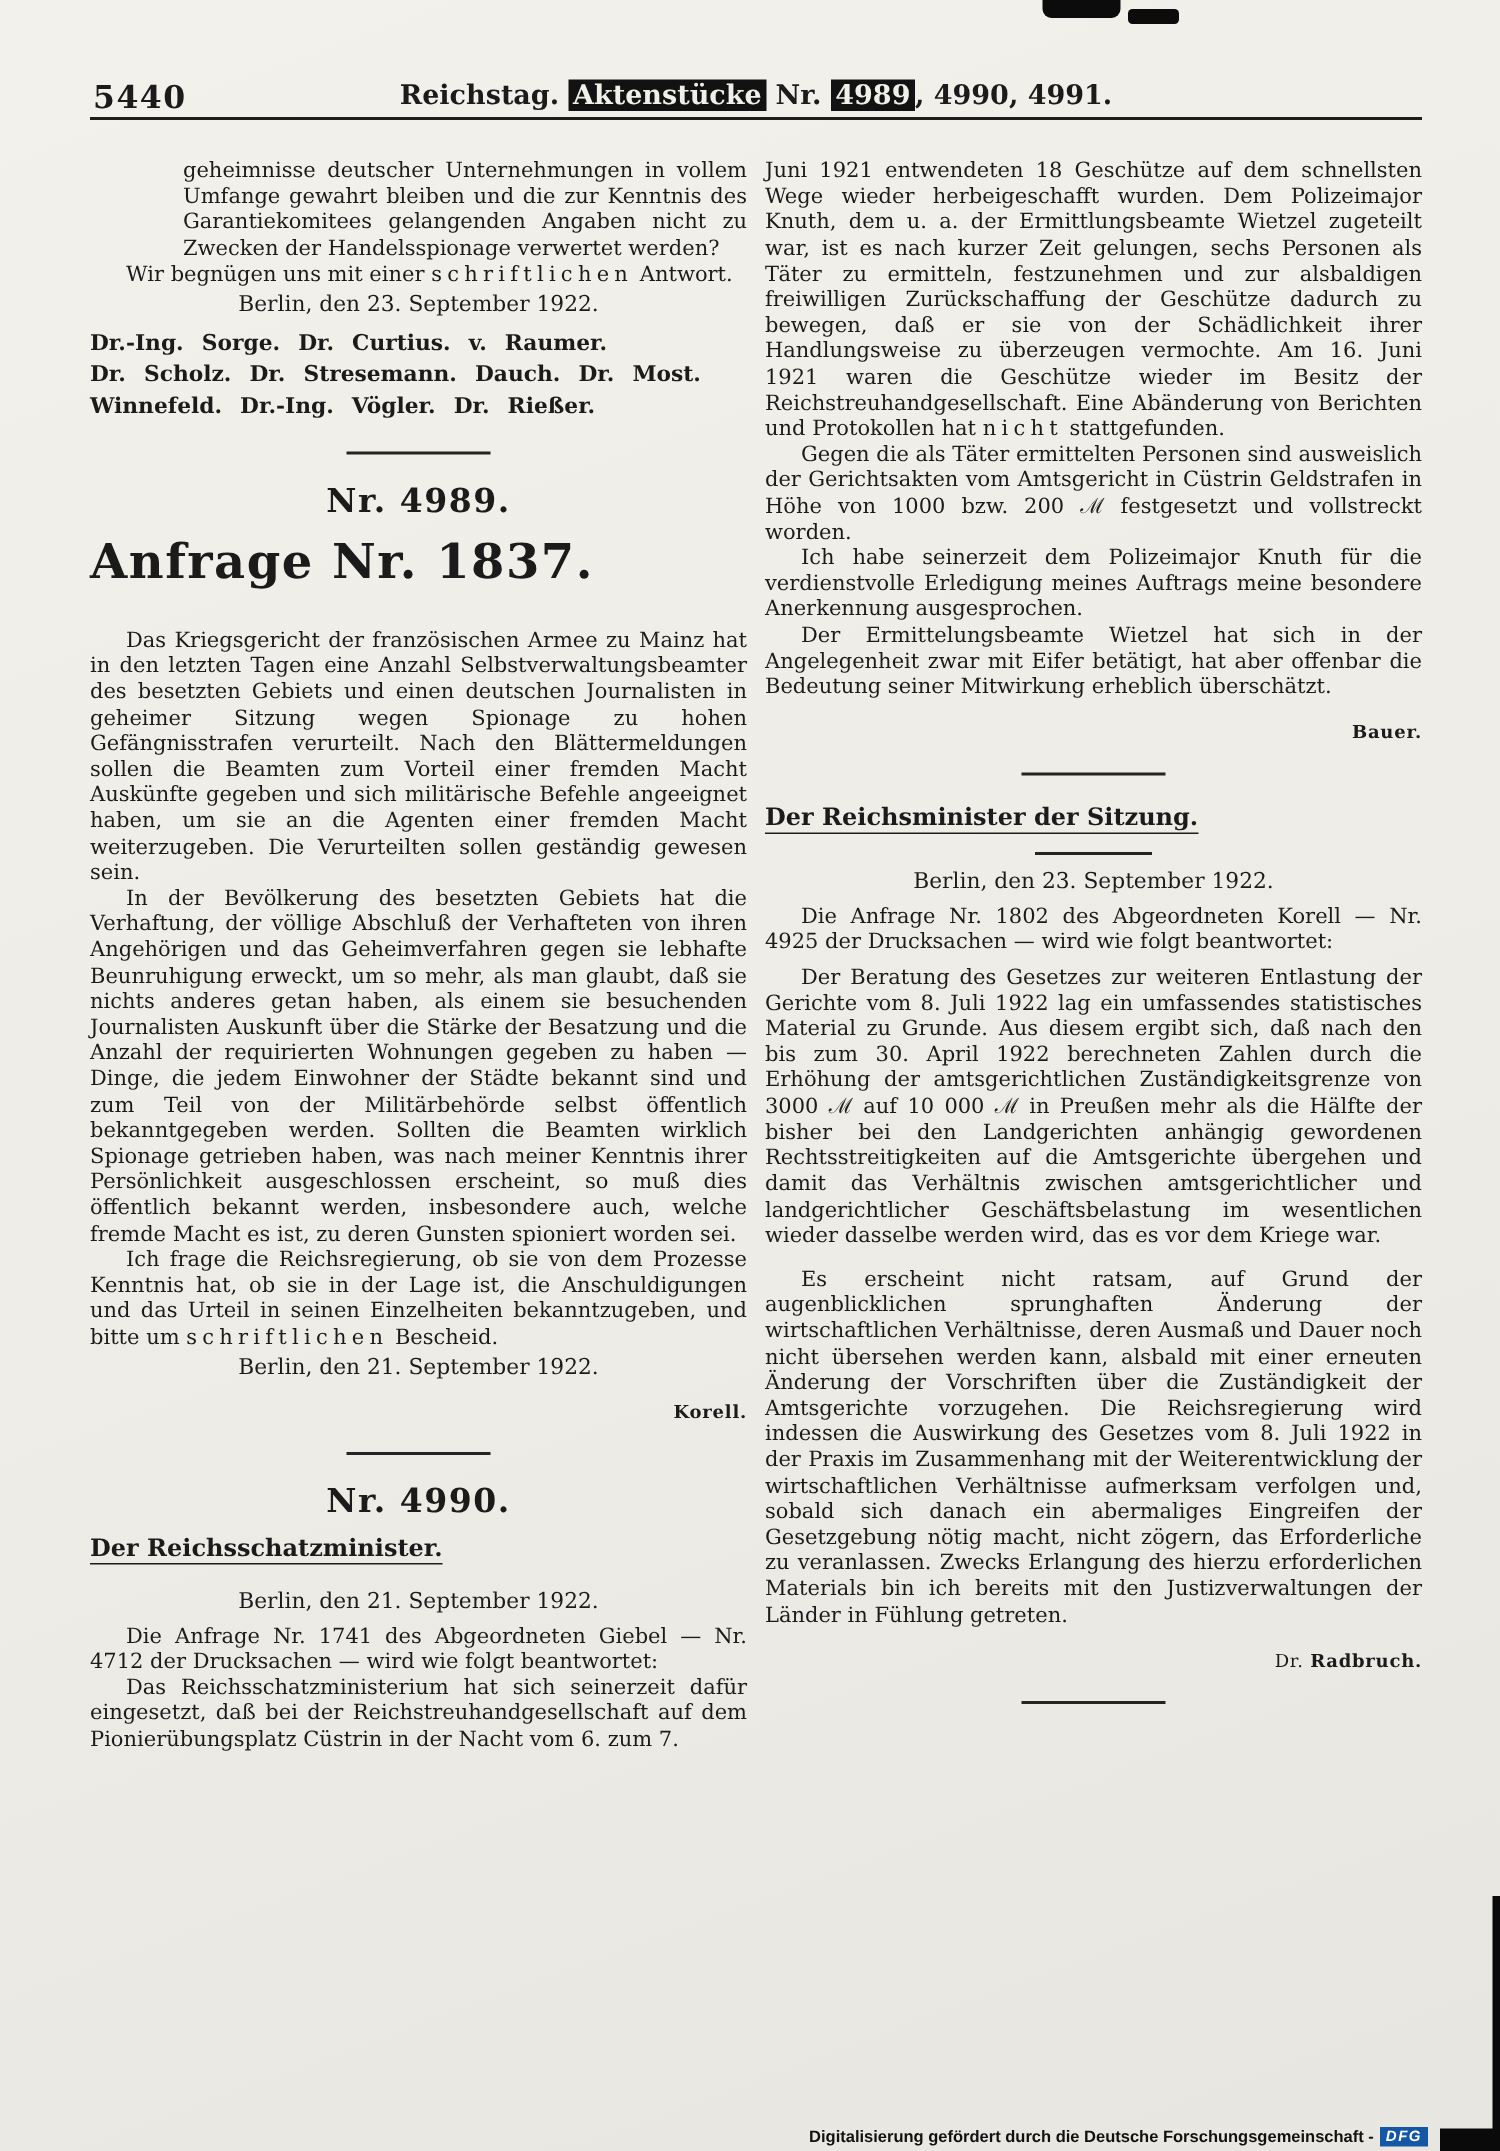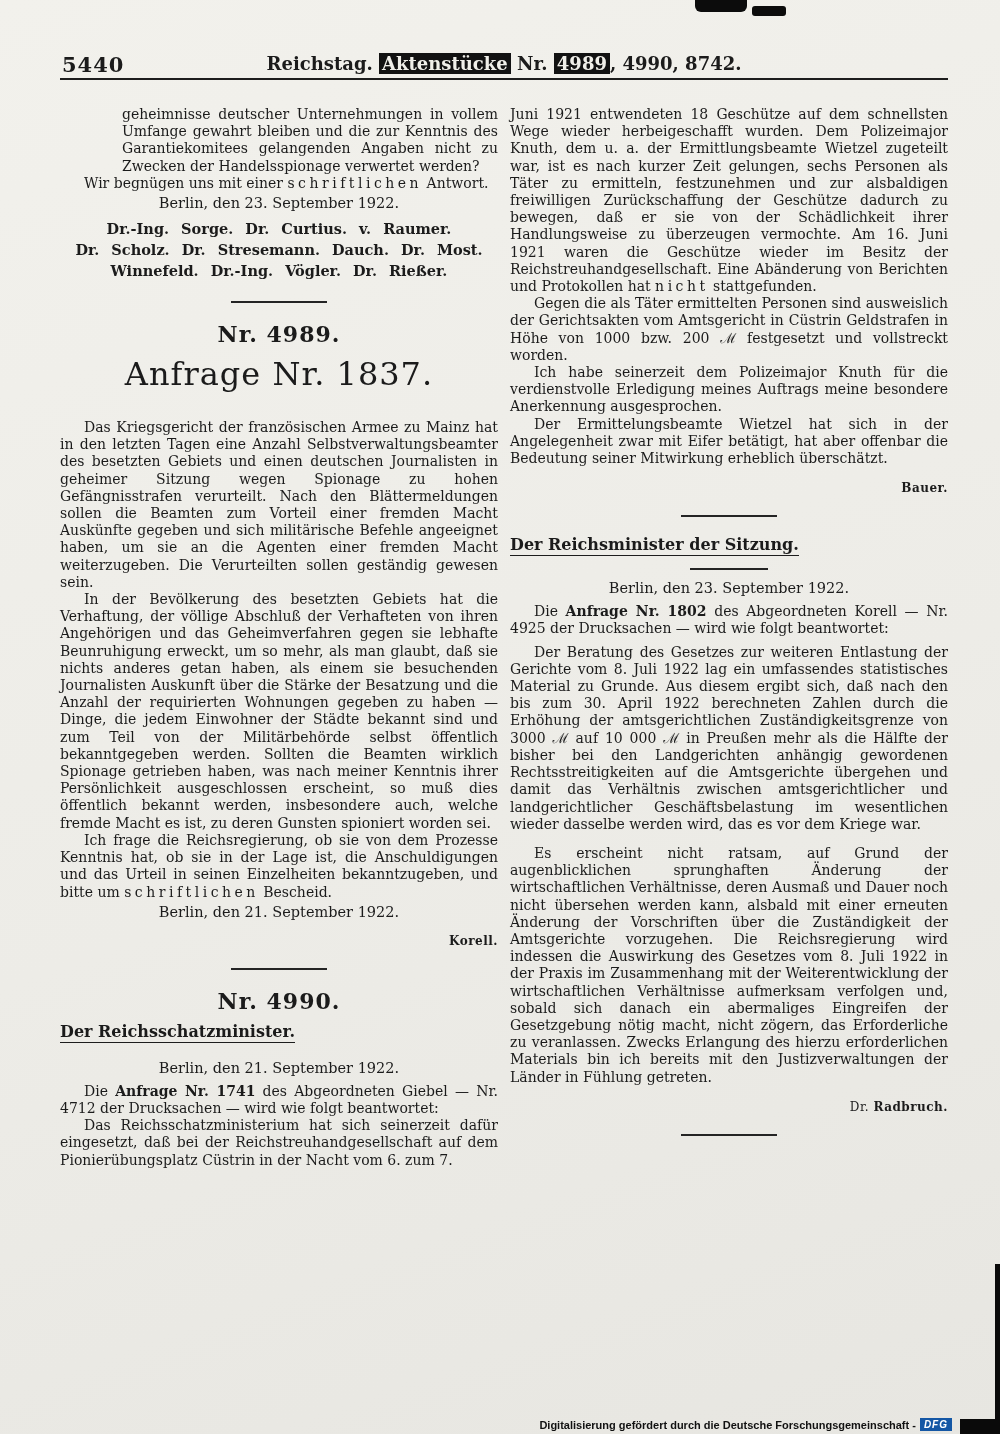--- a/index.html
+++ b/index.html
@@ -19,29 +19,29 @@
   .inv { background:#121212; color:#f0efe9; padding:0 3px; }
 
   
   .cols { display:flex; gap:12px; margin-top:26px; }
   .col { flex:1; min-width:0; }
 
   .p { font-size:14px; line-height:17.2px; text-align:justify; }
   .indent { text-indent:24px; }
   .inset { margin-left:62px; }
   .sp { letter-spacing:3.5px; }
-  .b { font-weight:bold; }
+  .b { font-weight:normal; }
 
   .dateline { text-align:center; font-size:14.5px; margin:3px 0 7px; }
-  .sig-lines { text-align:center; font-weight:bold; font-size:14.5px; line-height:21px; word-spacing:7px; margin:4px 0 6px; }
+  .sig-lines { text-align:left; font-weight:bold; font-size:14.5px; line-height:21px; word-spacing:7px; margin:4px 0 6px; }
   .sig-center { text-align:right; font-weight:bold; font-size:12px; margin:14px 0 4px; letter-spacing:0.5px; }
   .divider { width:96px; border-top:2px solid #242424; margin:20px auto 18px; }
   .divider.small { width:78px; margin:14px auto 10px; }
   .h-nr { text-align:center; font-weight:bold; font-size:22px; margin:10px 0 8px; letter-spacing:1px; }
-  .h-big { text-align:center; font-weight:normal; font-size:32px; margin:2px 0 26px; letter-spacing:1px; }
+  .h-big { font-weight:bold; font-size:32px; margin:2px 0 26px; letter-spacing:1px; }
   .minister { font-weight:bold; font-size:16px; margin:6px 0 10px; }
   .minister .ul { border-bottom:1.5px solid #1d1d1d; padding-bottom:1px; }
   .gap-s { height:6px; } .gap-m { height:12px; }
 
   
   .blot1 { position:absolute; left:695px; top:0; width:52px; height:12px; background:#0c0c0c; border-radius:0 0 6px 6px; }
   .blot2 { position:absolute; left:752px; top:6px; width:34px; height:10px; background:#0c0c0c; border-radius:3px; }
   .edge-strip { position:absolute; right:0; bottom:0; width:5px; height:170px; background:#0a0a0a; }
   .corner-block { position:absolute; right:0; bottom:0; width:40px; height:15px; background:#0a0a0a; }
 
@@ -55,21 +55,21 @@
 <div class="page">
 
   <span class="blot1"></span>
   <span class="blot2"></span>
 
   <div class="content">
 
     <div class="hdr">
       <span class="pagenum">5440</span>
       <div class="hdr-title">
-        <span>Reichstag. </span><span class="inv">Aktenstücke</span><span> Nr. </span><span class="inv">4989</span><span>, 4990, 8742.</span>
+        <span>Reichstag. </span><span class="inv">Aktenstücke</span><span> Nr. </span><span class="inv">4989</span><span>, 4990, 4991.</span>
       </div>
     </div>
 
     <div class="cols">
 
       <div class="col">
 
         <p class="p inset">geheimnisse deutscher Unternehmungen in vollem Umfange gewahrt bleiben und die zur Kenntnis des Garantiekomitees gelangenden Angaben nicht zu Zwecken der Handelsspionage verwertet werden?</p>
 
         <p class="p indent"><span>Wir begnügen uns mit einer </span><span class="sp">schriftlichen</span><span> Antwort.</span></p>

